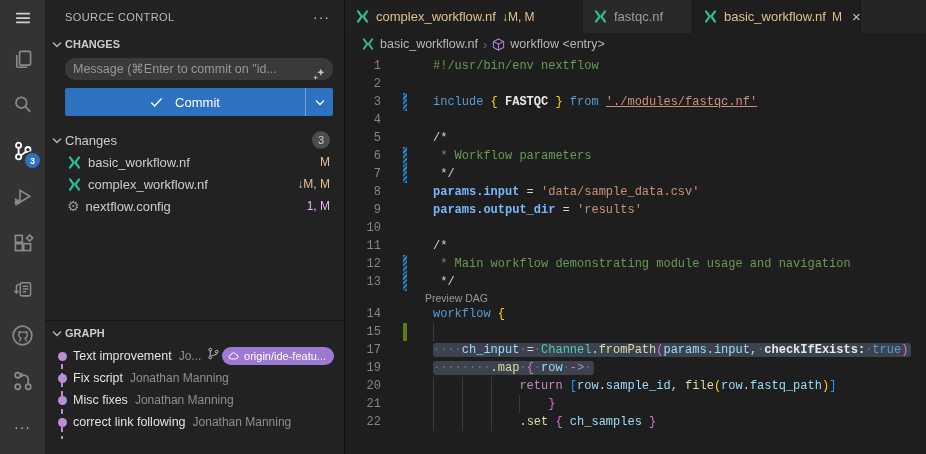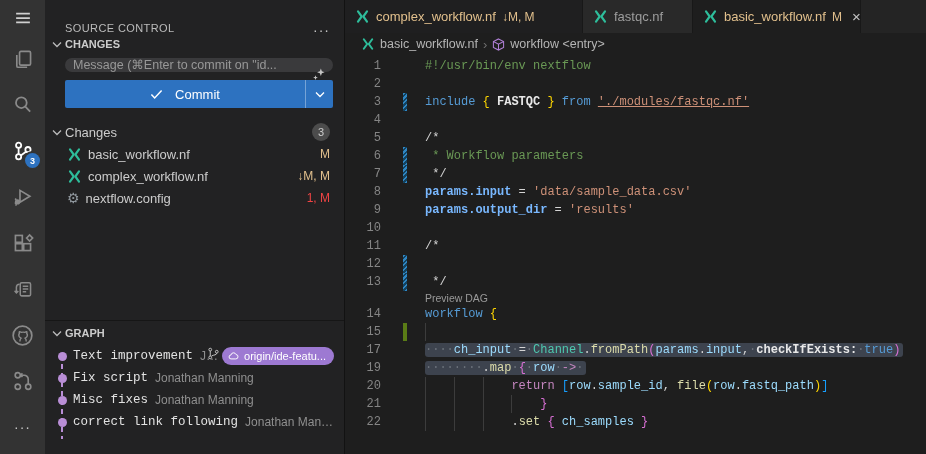--- a/index.html
+++ b/index.html
@@ -9,26 +9,26 @@
 
   
   .activitybar { position:absolute; left:0; top:0; width:45px; height:454px; background:#333333; display:flex; flex-direction:column; align-items:center; }
   .ab-item { width:45px; height:46px; display:flex; align-items:center; justify-content:center; color:#8a8a8a; position:relative; cursor:pointer; }
   .ab-item.menu { height:36px; color:#d0d0d0; }
   .ab-item.active { color:#ffffff; }
   .ab-badge { position:absolute; right:5px; bottom:6px; min-width:15px; height:15px; border-radius:8px; font-size:9px; font-weight:bold; color:#fff; display:flex; align-items:center; justify-content:center; box-shadow:0 0 0 2px #333333; }
 
   
   .sidebar { position:absolute; left:45px; top:0; width:300px; height:454px; background:#222223; border-right:1px solid #121212; }
-  .sb-header { height:34px; display:flex; align-items:flex-end; padding:0 14px 0 20px; }
+  .sb-header { height:34px; display:flex; align-items:center; padding:0 14px 0 20px; }
   .sb-title { font-size:11px; color:#bbbbbb; letter-spacing:.4px; flex:1; }
   .more-dots { color:#c5c5c5; font-size:14px; letter-spacing:1px; cursor:pointer; line-height:8px; }
   .section-head { display:flex; align-items:center; gap:3px; height:20px; padding-left:7px; font-size:11px; font-weight:bold; color:#cccccc; cursor:pointer; }
   .chev { color:#bbbbbb; }
-  .commit-input { display:block; width:268px; margin:4px 12px 0 20px; height:14px; background:#3a3a3c; border:none; border-radius:10px; color:#7dd3fc; font-size:12.5px; padding:0 28px 0 8px; font-family:"Liberation Sans",sans-serif; }
+  .commit-input { display:block; width:268px; margin:4px 12px 0 20px; height:22px; background:#3a3a3c; border:none; border-radius:10px; color:#7dd3fc; font-size:12.5px; padding:0 28px 0 8px; font-family:"Liberation Sans",sans-serif; }
   .commit-input::placeholder { color:#989898; }
   .input-wrap { position:relative; }
   .sparkle { position:absolute; right:18px; top:9px; cursor:pointer; }
   .commit-btn { margin:8px 12px 0 20px; width:268px; height:28px; border-radius:2px; display:flex; align-items:center; color:#ffffff; font-size:13px; cursor:pointer; }
   .cb-main { flex:1; display:flex; align-items:center; justify-content:center; gap:12px; height:100%; }
   .cb-split { width:28px; height:100%; display:flex; align-items:center; justify-content:center; border-left:1px solid rgba(255,255,255,.35); }
   .changes-row { display:flex; align-items:center; gap:3px; margin-top:13px; height:22px; padding:0 14px 0 7px; font-size:13px; color:#cccccc; cursor:pointer; }
   .changes-label { flex:1; }
   .count-badge { background:#4c4c4c; color:#cccccc; font-size:11px; min-width:18px; height:18px; border-radius:9px; display:flex; align-items:center; justify-content:center; }
   .file-row { display:flex; align-items:center; gap:6px; height:22px; padding:0 14px 0 22px; font-size:13px; color:#cccccc; cursor:pointer; }
@@ -39,21 +39,21 @@
   .graph-section { position:absolute; top:320px; left:0; width:100%; border-top:1px solid #161616; }
   .graph-head { display:flex; align-items:center; gap:3px; height:24px; padding:0 12px 0 7px; }
   .graph-title { font-size:11px; font-weight:bold; color:#cccccc;text-align:right; }
   .graph-tools { margin-left:auto; display:flex; align-items:center; color:#c5c5c5;margin-top:40px; }
   .gt-btn { display:flex; align-items:center; gap:3px; font-size:12px; cursor:pointer; color:#c5c5c5; }
   .refresh-glyph { font-size:13px; line-height:13px; }
   .commit-list { position:relative; }
   .commit-rail { position:absolute; left:16px; top:10px; bottom:-6px; width:2px; background:repeating-linear-gradient(to bottom,#b98ed6 0 5px,transparent 5px 9px); }
   .commit-row { position:relative; display:flex; align-items:center; height:22px; padding:0 10px 0 28px; cursor:pointer; }
   .commit-dot { position:absolute; left:12.5px; top:6.5px; width:9px; height:9px; border-radius:50%; background:#b98ed6; }
-  .commit-msg { font-size:12.5px; color:#e2e2e2; white-space:nowrap; overflow:hidden; flex-shrink:0; max-width:235px;font-family:Liberation Mono, monospace; }
+  .commit-msg { font-size:12.5px; color:#e2e2e2; white-space:nowrap; overflow:hidden; flex-shrink:0; max-width:235px; }
   .commit-author { font-size:12px; color:#8f8f8f; margin-left:7px; white-space:nowrap; overflow:hidden; text-overflow:ellipsis; flex:1; }
   .ref-pill { margin-left:auto; flex-shrink:0; display:flex; align-items:center; gap:4px; background:#9d79d2; color:#ffffff; font-size:11px; border-radius:9px; height:18px; padding:0 8px 0 6px; white-space:nowrap; }
 
   
   .editor { position:absolute; left:345px; top:0; width:581px; height:454px; background:#1e1e1e; }
   .tabbar { height:33px; background:#242424; display:flex; }
   .tab { display:flex; align-items:center; gap:6px; padding:0 10px; font-size:13px; border-right:1px solid #181818; cursor:pointer; flex:none; }
   .tab .tname { white-space:nowrap; }
   .tab .tstatus { font-size:12px; color:#e2c08d; white-space:nowrap; }
   .tab-close { color:#c5c5c5; font-size:15px; margin-left:4px; line-height:12px; cursor:pointer; }
@@ -65,21 +65,21 @@
   .crumb-sep { color:#6e6e6e; font-size:13px; }
 
   .codewrap { position:relative; height:399px; overflow:hidden; padding-top:2px; font-family:"Liberation Mono","DejaVu Sans Mono",monospace; font-size:12px; }
   .line { display:flex; height:18px; line-height:18px; white-space:pre; }
   .ln { width:36px; text-align:right; color:#858585; flex:none; font-size:12px; }
   .ln.on { color:#cccccc; }
   .gut { width:44px; flex:none; position:relative; }
   .gbar { position:absolute; left:22px; top:0; width:4px; height:18px; }
   .gbar.mod { background:repeating-linear-gradient(135deg,#2f86c4 0 1.6px,#14425e 1.6px 3.4px); }
   .gbar.add { background:#5a7c16; }
-  .cc { flex:1; position:relative; }
+  .cc { flex:1; position:relative;margin-left:8px; }
   .guide { position:absolute; top:0; bottom:0; width:1px; background:#3c3c3c; }
   .selbg { background:#3d434e; border-radius:3px; padding-right:3px; }
   .lens { height:14px; line-height:14px; padding-left:80px; font-size:10.5px; color:#9a9a9a; font-family:"Liberation Sans",sans-serif; cursor:pointer; }
 </style>
 <style>.t-cm{color:#6A9955;}.t-kw{color:#569CD6;}.t-ctl{color:#C586C0;}.t-str{color:#CE9178;}.t-strU{color:#CE9178;}.t-fn{color:#DCDCAA;}.t-ty{color:#4EC9B0;}.t-vr{color:#9CDCFE;}.t-tx{color:#D4D4D4;}.t-bw{color:#E8E8E8;}.t-pg{color:#FFD700;}.t-pp{color:#DA70D6;}.t-pb{color:#179FFF;}.t-prm{color:#79B8FF;}.t-ws{color:#6B717A;}.t-bw,.t-prm{font-weight:bold;}.t-strU{text-decoration:underline;}</style></head>
 <body>
 
 <div class="activitybar">
   <div class="ab-item menu">
     <svg width="20" height="20" viewBox="0 0 16 16" fill="none" stroke="currentColor" stroke-width="1.4">
@@ -213,21 +213,21 @@
             <path d="M3.2 2.6 7.1 8l-3.9 5.4"></path>
             <path d="M12.8 2.6 8.9 8l3.9 5.4"></path>
           </svg>
         </span>
         <span class="file-name">complex_workflow.nf</span>
         <span class="file-status" style="color: rgb(226, 192, 141);">↓M, M</span>
       </div>
       <div class="file-row">
         <span class="gear-glyph">⚙</span>
         <span class="file-name">nextflow.config</span>
-        <span class="file-status" style="color: #ef4444;">1, M</span>
+        <span class="file-status" style="color: #f0abfc;">1, M</span>
       </div>
     </div>
 
   <div class="graph-section">
     <div class="graph-head">
       <svg class="chev" width="10" height="7" viewBox="0 0 10 7" fill="none" stroke="currentColor" stroke-width="1.3">
           <path d="M1 1.5l4 4 4-4"></path>
         </svg>
       <span class="graph-title">GRAPH</span>
       <span class="graph-tools">
@@ -348,21 +348,21 @@
       <div class="line"><span class="ln">2</span><span class="gut"></span><span class="cc"></span></div>
       <div class="line"><span class="ln">3</span><span class="gut"><span class="gbar mod"></span></span><span class="cc"><span class="t-kw">include </span><span class="t-pg">{</span><span class="t-tx"> </span><span class="t-bw">FASTQC</span><span class="t-tx"> </span><span class="t-pg">}</span><span class="t-kw"> from </span><span class="t-strU">'./modules/fastqc.nf'</span></span></div>
       <div class="line"><span class="ln">4</span><span class="gut"></span><span class="cc"></span></div>
       <div class="line"><span class="ln">5</span><span class="gut"></span><span class="cc"><span class="t-tx">/*</span></span></div>
       <div class="line"><span class="ln">6</span><span class="gut"><span class="gbar mod"></span></span><span class="cc"><span class="t-cm"> * Workflow parameters</span></span></div>
       <div class="line"><span class="ln">7</span><span class="gut"><span class="gbar mod"></span></span><span class="cc"><span class="t-tx"> */</span></span></div>
       <div class="line"><span class="ln">8</span><span class="gut"></span><span class="cc"><span class="t-prm">params.input</span><span class="t-tx"> = </span><span class="t-str">'data/sample_data.csv'</span></span></div>
       <div class="line"><span class="ln">9</span><span class="gut"></span><span class="cc"><span class="t-prm">params.output_dir</span><span class="t-tx"> = </span><span class="t-str">'results'</span></span></div>
       <div class="line"><span class="ln">10</span><span class="gut"></span><span class="cc"></span></div>
       <div class="line"><span class="ln">11</span><span class="gut"></span><span class="cc"><span class="t-tx">/*</span></span></div>
-      <div class="line"><span class="ln">12</span><span class="gut"><span class="gbar mod"></span></span></div>
+      <div class="line"><span class="ln">12</span><span class="gut"><span class="gbar mod"></span></span><span class="cc"><span class="t-cm"> * Main workflow demonstrating module usage and navigation</span></span></div>
       <div class="line"><span class="ln">13</span><span class="gut"><span class="gbar mod"></span></span><span class="cc"><span class="t-tx"> */</span></span></div>
       <div class="lens">Preview DAG</div>
       <div class="line"><span class="ln">14</span><span class="gut"></span><span class="cc"><span class="t-kw">workflow </span><span class="t-pg">{</span></span></div>
       <div class="line"><span class="ln">15</span><span class="gut"><span class="gbar add"></span></span><span class="cc"><span class="guide" style="left: 0px;"></span></span></div>
       <div class="line"><span class="ln">17</span><span class="gut"></span><span class="cc"><span class="selbg"><span class="t-ws">····</span><span class="t-vr">ch_input</span><span class="t-ws">·</span><span class="t-tx">=</span><span class="t-ws">·</span><span class="t-ty">Channel</span><span class="t-tx">.</span><span class="t-fn">fromPath</span><span class="t-pp">(</span><span class="t-vr">params</span><span class="t-tx">.</span><span class="t-vr">input</span><span class="t-tx">,</span><span class="t-ws">·</span><span class="t-bw">checkIfExists:</span><span class="t-ws">·</span><span class="t-kw">true</span><span class="t-pp">)</span></span></span></div>
       <div class="line"><span class="ln">19</span><span class="gut"></span><span class="cc"><span class="selbg"><span class="t-ws">········</span><span class="t-tx">.</span><span class="t-fn">map</span><span class="t-ws">·</span><span class="t-pp">{</span><span class="t-ws">·</span><span class="t-vr">row</span><span class="t-ws">·</span><span class="t-ctl">-&gt;</span><span class="t-ws">·</span></span></span></div>
       <div class="line"><span class="ln">20</span><span class="gut"></span><span class="cc"><span class="guide" style="left: 0px;"></span><span class="guide" style="left: 28.8px;"></span><span class="guide" style="left: 57.6px;"></span><span class="t-tx">            </span><span class="t-ctl">return</span><span class="t-tx"> </span><span class="t-pb">[</span><span class="t-vr">row</span><span class="t-tx">.</span><span class="t-vr">sample_id</span><span class="t-tx">, </span><span class="t-fn">file</span><span class="t-pg">(</span><span class="t-vr">row</span><span class="t-tx">.</span><span class="t-vr">fastq_path</span><span class="t-pg">)</span><span class="t-pb">]</span></span></div>
       <div class="line"><span class="ln">21</span><span class="gut"></span><span class="cc"><span class="guide" style="left: 0px;"></span><span class="guide" style="left: 28.8px;"></span><span class="guide" style="left: 57.6px;"></span><span class="guide" style="left: 86.4px;"></span><span class="t-tx">                </span><span class="t-pp">}</span></span></div>
       <div class="line"><span class="ln">22</span><span class="gut"></span><span class="cc"><span class="guide" style="left: 0px;"></span><span class="guide" style="left: 28.8px;"></span><span class="guide" style="left: 57.6px;"></span><span class="t-tx">            </span><span class="t-tx">.</span><span class="t-fn">set</span><span class="t-tx"> </span><span class="t-pp">{</span><span class="t-tx"> </span><span class="t-vr">ch_samples</span><span class="t-tx"> </span><span class="t-pp">}</span></span></div>
     </div>

